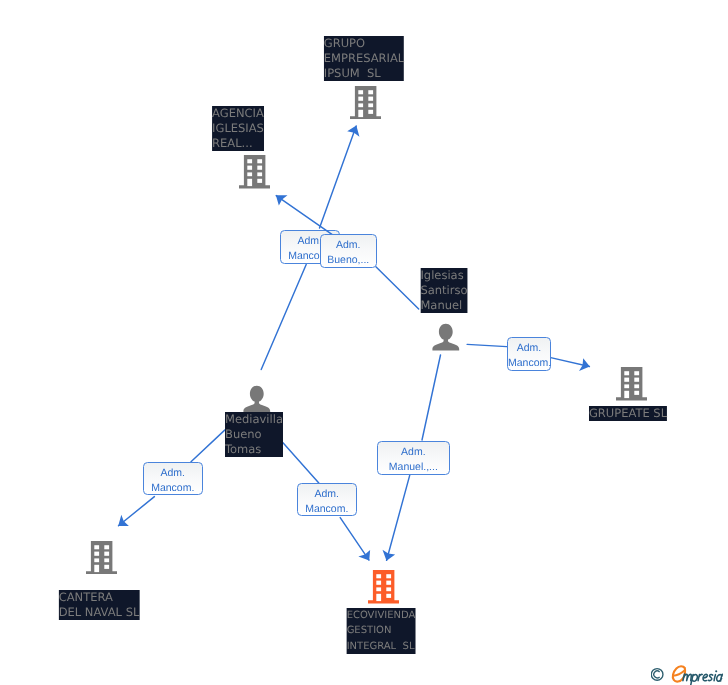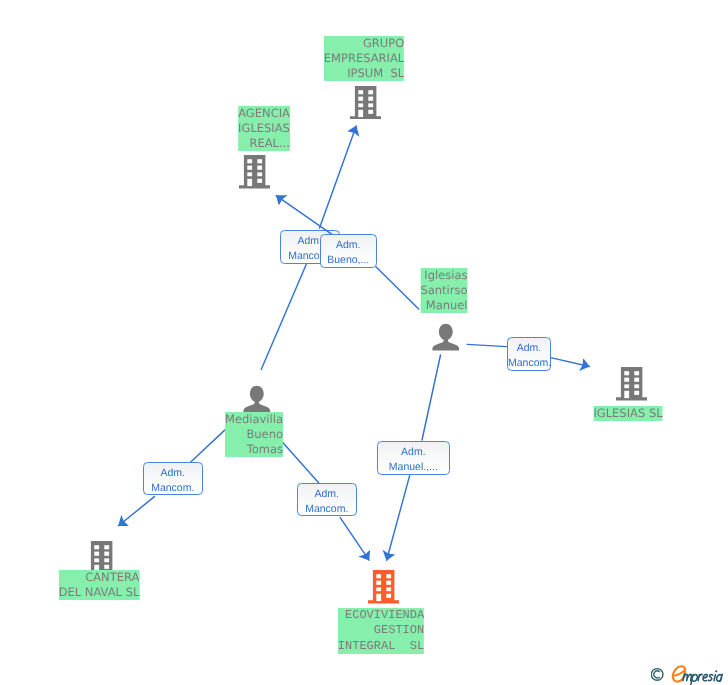--- a/index.html
+++ b/index.html
@@ -7,23 +7,23 @@
   font-family:"Liberation Sans",sans-serif;-webkit-font-smoothing:antialiased;
   text-rendering:geometricPrecision;}
 #canvas{position:relative;width:728px;height:685px;background:#ffffff;}
 svg#edge-layer{position:absolute;left:0;top:0;width:728px;height:685px;z-index:1;}
 svg#edge-layer-top{position:absolute;left:0;top:0;width:728px;height:685px;z-index:4;}
 #nodes-layer{position:absolute;left:0;top:0;width:728px;height:685px;z-index:2;}
 #edge-labels-layer{position:absolute;left:0;top:0;width:728px;height:685px;z-index:3;}
 #edge-labels-top{position:absolute;left:0;top:0;width:728px;height:685px;z-index:5;}
 .node{position:absolute;}
 .node-icon{position:absolute;left:0;top:0;}
-.node-label{position:absolute;white-space:pre;text-align:right;color:#7b7b7b;will-change:transform;
-  font-family:"DejaVu Sans",sans-serif;font-size:11.5px;line-height:15px;background:#86efac;}
-.node-label[data-name="node-label-ecovivienda"]{font-size:12px;line-height:15.3px;font-family:Liberation Mono, monospace;}
+.node-label{position:absolute;white-space:pre;text-align:left;color:#7b7b7b;will-change:transform;
+  font-family:"DejaVu Sans",sans-serif;font-size:11.5px;line-height:15px;background:#0f172a;}
+.node-label[data-name="node-label-ecovivienda"]{font-size:10px;line-height:15.3px;}
 .edge-label{position:absolute;box-sizing:border-box;will-change:transform;
   border:1.4px solid #4a84dc;border-radius:4.5px;
   background:linear-gradient(180deg,#eff1f2 0%,#f8f9fa 50%,#ffffff 100%);
   color:#2f6fcc;font-size:10.5px;text-align:center;font-family:"Liberation Sans",sans-serif;}
 .edge-label .el-line{position:absolute;left:0;right:0;display:block;white-space:nowrap;line-height:1;}
 .edge-label .el-1{top:5.0px;}
 .edge-label .el-2{top:19.6px;}
 #watermark{position:absolute;left:651px;top:662.5px;}
 </style>
 </head>
@@ -90,21 +90,21 @@
         <rect x="8.3" y="4.2" width="4.8" height="4.1"></rect>
             <rect x="18.3" y="4.2" width="4.8" height="4.1"></rect>
         <rect x="8.3" y="10.6" width="4.8" height="4.2"></rect>
             <rect x="18.3" y="10.6" width="4.8" height="4.2"></rect>
         <rect x="8.3" y="17.4" width="4.8" height="3.8"></rect>
             <rect x="18.3" y="17.4" width="4.8" height="3.8"></rect>
         <rect x="8.3" y="23.8" width="4.8" height="7.3"></rect>
             <rect x="18.3" y="23.8" width="4.8" height="4.1"></rect>
       </g>
     </svg>
-      <div class="node-label" style="left:264px;top:106.0px;transform:translateX(-50%)" data-name="node-label-agencia">AGENCIA
+      <div class="node-label" style="left:238px;top:106.0px;transform:translateX(-50%)" data-name="node-label-agencia">AGENCIA
 IGLESIAS
 REAL...</div>
     </div>
     <div class="node" data-name="node-iglesias">
       <svg class="node-icon" width="27.6" height="27.6" viewBox="0 0 26 26.4" style="left:432.3px;top:323.0px" data-name="user-icon">
       <path fill="#787878" d="M13 0.6C9.2 0.6 6.4 3.8 6.4 8.3C6.4 12 8.6 15.1 10.9 15.9L10.9 17.2C10.9 18.4 8.9 19 6.2 19.8C2.6 20.9 0.2 22.3 0.2 24.9L0.2 26.4L25.8 26.4L25.8 24.9C25.8 22.3 23.4 20.9 19.8 19.8C17.1 19 15.1 18.4 15.1 17.2L15.1 15.9C17.4 15.1 19.6 12 19.6 8.3C19.6 3.8 16.8 0.6 13 0.6Z"></path>
     </svg>
       <div class="node-label" style="left:443.5px;top:268.4px;transform:translateX(-50%)" data-name="node-label-iglesias">Iglesias
 Santirso
 Manuel</div>
@@ -124,37 +124,37 @@
         <rect x="8.3" y="4.2" width="4.8" height="4.1"></rect>
             <rect x="18.3" y="4.2" width="4.8" height="4.1"></rect>
         <rect x="8.3" y="10.6" width="4.8" height="4.2"></rect>
             <rect x="18.3" y="10.6" width="4.8" height="4.2"></rect>
         <rect x="8.3" y="17.4" width="4.8" height="3.8"></rect>
             <rect x="18.3" y="17.4" width="4.8" height="3.8"></rect>
         <rect x="8.3" y="23.8" width="4.8" height="7.3"></rect>
             <rect x="18.3" y="23.8" width="4.8" height="4.1"></rect>
       </g>
     </svg>
-      <div class="node-label" style="left:627.7px;top:406.4px;transform:translateX(-50%)" data-name="node-label-grupeate">IGLESIAS SL</div>
+      <div class="node-label" style="left:627.7px;top:406.4px;transform:translateX(-50%)" data-name="node-label-grupeate">GRUPEATE SL</div>
     </div>
     <div class="node" data-name="node-cantera">
       <svg class="node-icon" width="31.3" height="33.5" viewBox="0 0 31.3 33.5" style="left:86.0px;top:540.8px" data-name="building-icon">
       <path fill="#787878" d="M4.9 0 H26.4 V30.7 H4.9 Z M0 30.3 H31.3 V33.5 H0 Z"></path>
       <g fill="#ffffff">
         <rect x="8.3" y="4.2" width="4.8" height="4.1"></rect>
             <rect x="18.3" y="4.2" width="4.8" height="4.1"></rect>
         <rect x="8.3" y="10.6" width="4.8" height="4.2"></rect>
             <rect x="18.3" y="10.6" width="4.8" height="4.2"></rect>
         <rect x="8.3" y="17.4" width="4.8" height="3.8"></rect>
             <rect x="18.3" y="17.4" width="4.8" height="3.8"></rect>
         <rect x="8.3" y="23.8" width="4.8" height="7.3"></rect>
             <rect x="18.3" y="23.8" width="4.8" height="4.1"></rect>
       </g>
     </svg>
-      <div class="node-label" style="left:98.8px;top:570px;transform:translateX(-50%)" data-name="node-label-cantera">CANTERA
+      <div class="node-label" style="left:98.8px;top:590px;transform:translateX(-50%)" data-name="node-label-cantera">CANTERA
 DEL NAVAL SL</div>
     </div>
     <div class="node" data-name="node-ecovivienda">
       <svg class="node-icon" width="31.3" height="33.5" viewBox="0 0 31.3 33.5" style="left:367.8px;top:570.3px" data-name="building-icon">
       <path fill="#FC5D29" d="M4.9 0 H26.4 V30.7 H4.9 Z M0 30.3 H31.3 V33.5 H0 Z"></path>
       <g fill="#ffffff">
         <rect x="8.3" y="4.2" width="4.8" height="4.1"></rect>
             <rect x="18.3" y="4.2" width="4.8" height="4.1"></rect>
         <rect x="8.3" y="10.6" width="4.8" height="4.2"></rect>
             <rect x="18.3" y="10.6" width="4.8" height="4.2"></rect>

